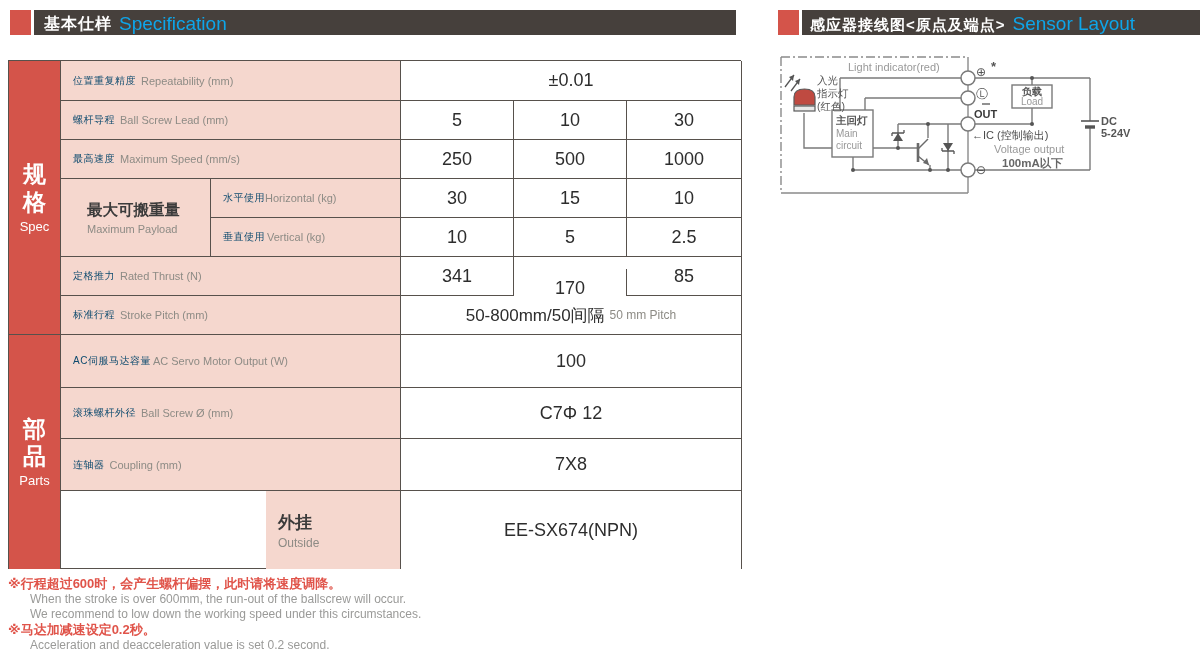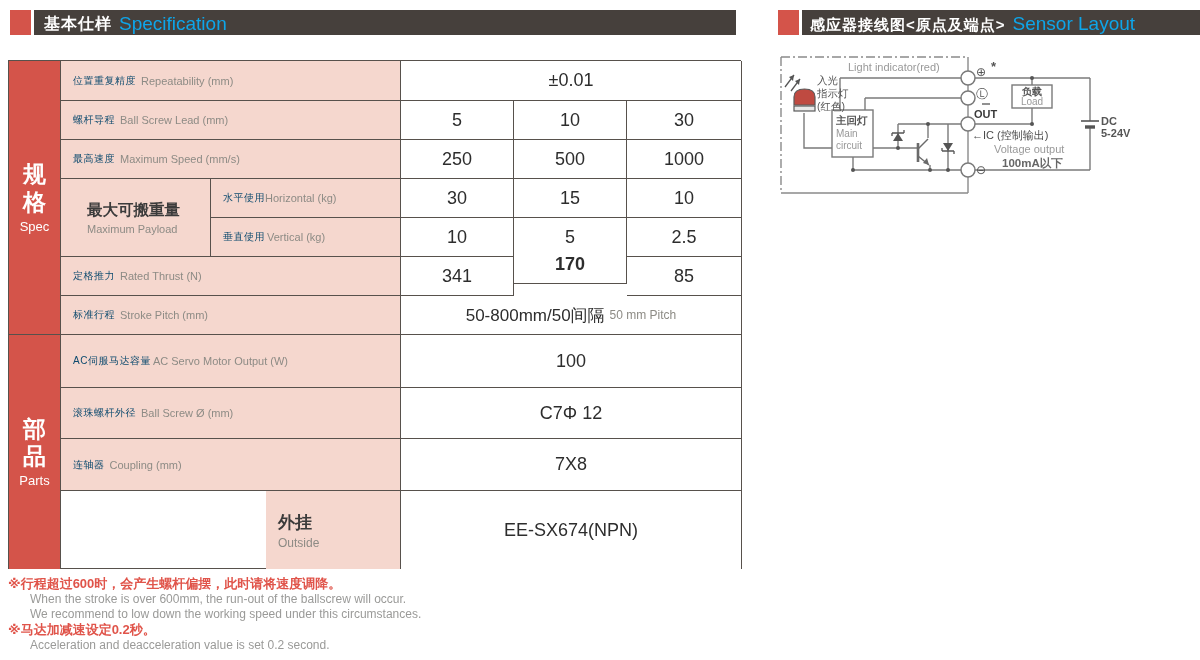--- a/index.html
+++ b/index.html
@@ -108,21 +108,21 @@
   </div>
   <div class="cell val" style="left:392px;top:157px;width:113px;height:39px;">10</div>
   <div class="cell val" style="left:505px;top:157px;width:113px;height:39px;">5</div>
   <div class="cell val" style="left:618px;top:157px;width:115px;height:39px;">2.5</div>
 
   <div class="cell lab" style="left:52px;top:196px;width:340px;height:39px;">
     <span class="zh">定格推力</span>
       <span class="en">Rated Thrust (N)</span>
   </div>
   <div class="cell val" style="left:392px;top:196px;width:113px;height:39px;">341</div>
-  <div class="cell val" style="left:505px;top:184px;width:113px;height:39px;font-weight:bold;">170</div>
+  <div class="cell val" style="left:505px;top:208px;width:113px;height:39px;">170</div>
   <div class="cell val" style="left:618px;top:196px;width:115px;height:39px;">85</div>
 
   <div class="cell lab" style="left:52px;top:235px;width:340px;height:39px;">
     <span class="zh">标准行程</span>
       <span class="en">Stroke Pitch (mm)</span>
   </div>
   <div class="cell val" style="left:392px;top:235px;width:341px;height:39px;font-size:17px;">
     <span>50-800mm/50间隔</span>
       <span class="sub">50 mm Pitch</span>
   </div>

